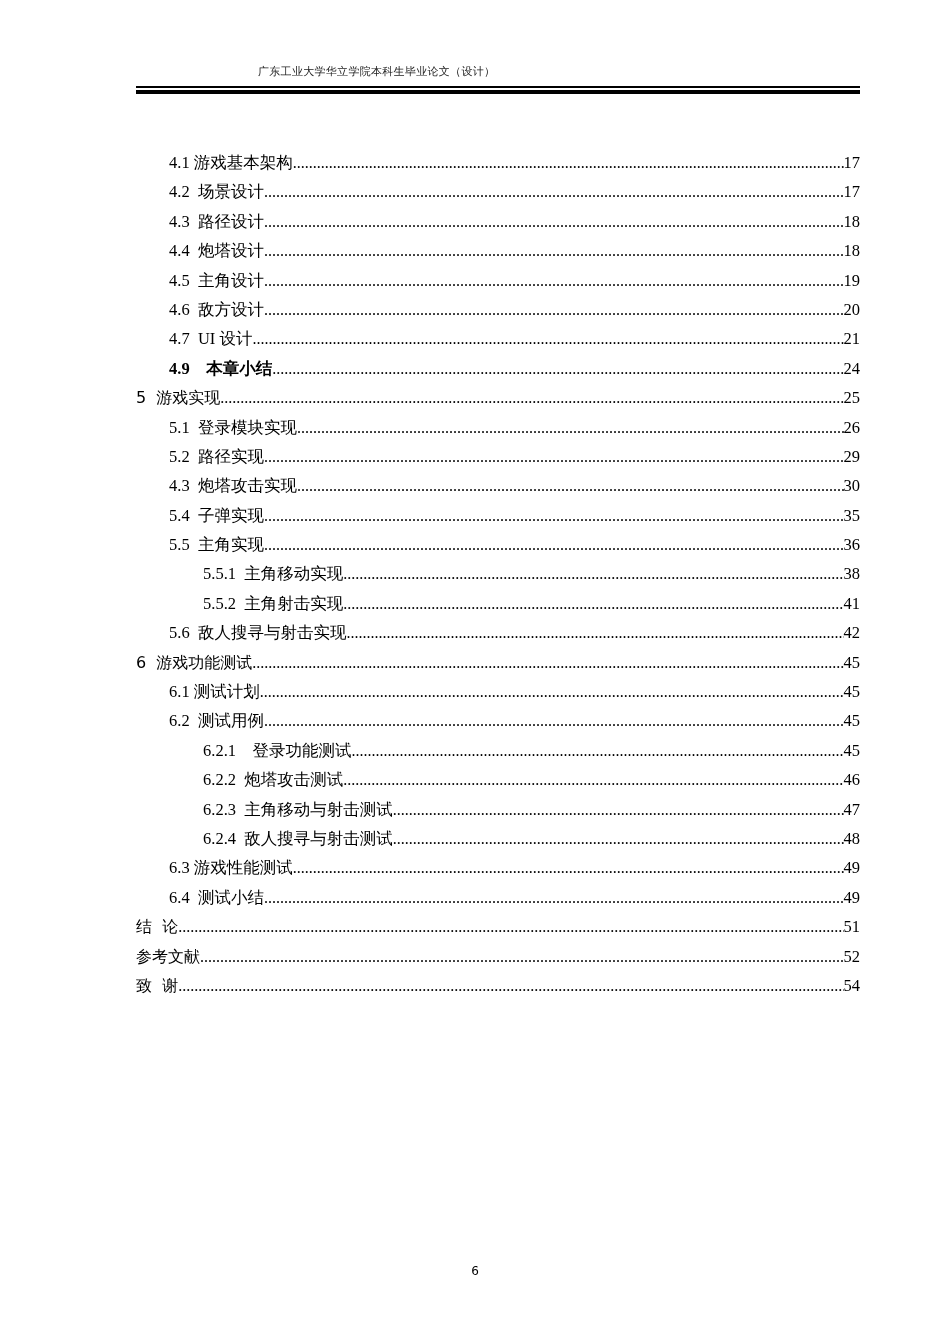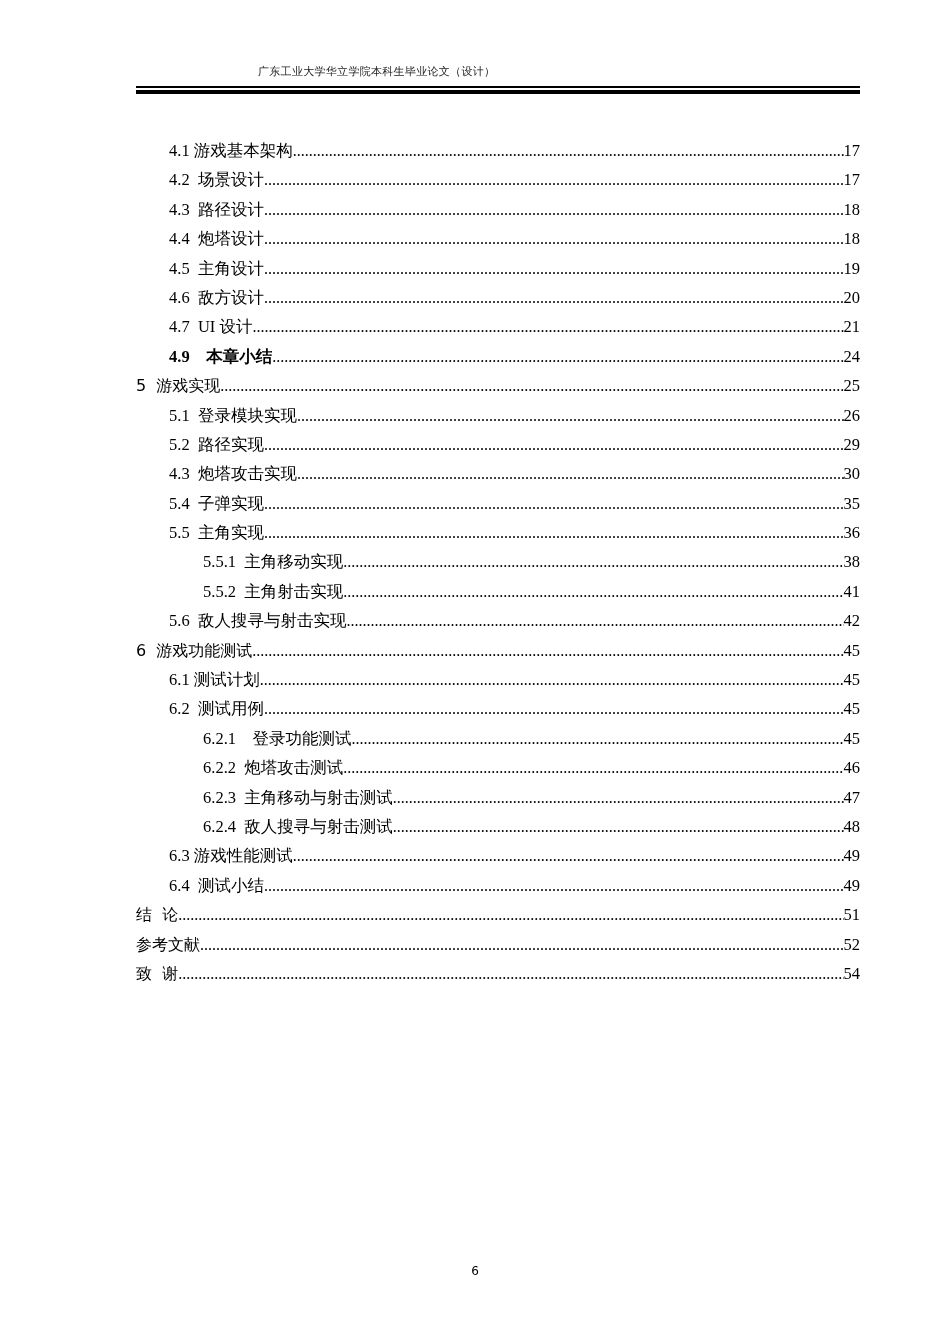--- a/index.html
+++ b/index.html
@@ -1,20 +1,20 @@
 <!DOCTYPE html>
 <html><head>
   <meta charset="utf-8">
   <style>
     html, body { margin:0; padding:0; background:#fff; }
     body { width:950px; height:1344px; position:relative; overflow:hidden; font-family:"Liberation Serif","DejaVu Serif",serif; color:#000; }
     .header-text { position:absolute; left:258px; top:64px; font-size:11px; color:#222; letter-spacing:0.3px; }
     .rule-thin { position:absolute; left:136px; width:724px; top:86px; height:2px; background:#000; }
     .rule-thick { position:absolute; left:136px; width:724px; top:90px; height:4px; background:#000; }
-    .toc { position:absolute; left:136px; top:136px; width:724px; }
+    .toc { position:absolute; left:136px; top:148px; width:724px; }
     .row { display:flex; align-items:baseline; height:29.4px; font-size:16.5px; line-height:29.4px; white-space:nowrap; }
     .row.l1 { font-family:"DejaVu Sans","Liberation Sans",sans-serif; font-size:16px; }
     .row.l2 { padding-left:33px; }
     .row.l3 { padding-left:67px; }
     .label { flex:0 0 auto; }
     .leader { flex:1 1 auto; overflow:hidden; color:#000; letter-spacing:0; font-family:"Liberation Serif",serif; font-size:16px; }
     .leader::before { content:"........................................................................................................................................................................................................................................................"; }
     .page { flex:0 0 auto; font-family:"Liberation Serif",serif; font-size:16.5px; }
     .page-number { position:absolute; left:0; width:950px; top:1264px; text-align:center; font-family:"DejaVu Sans",sans-serif; font-size:12px; }
   </style>

